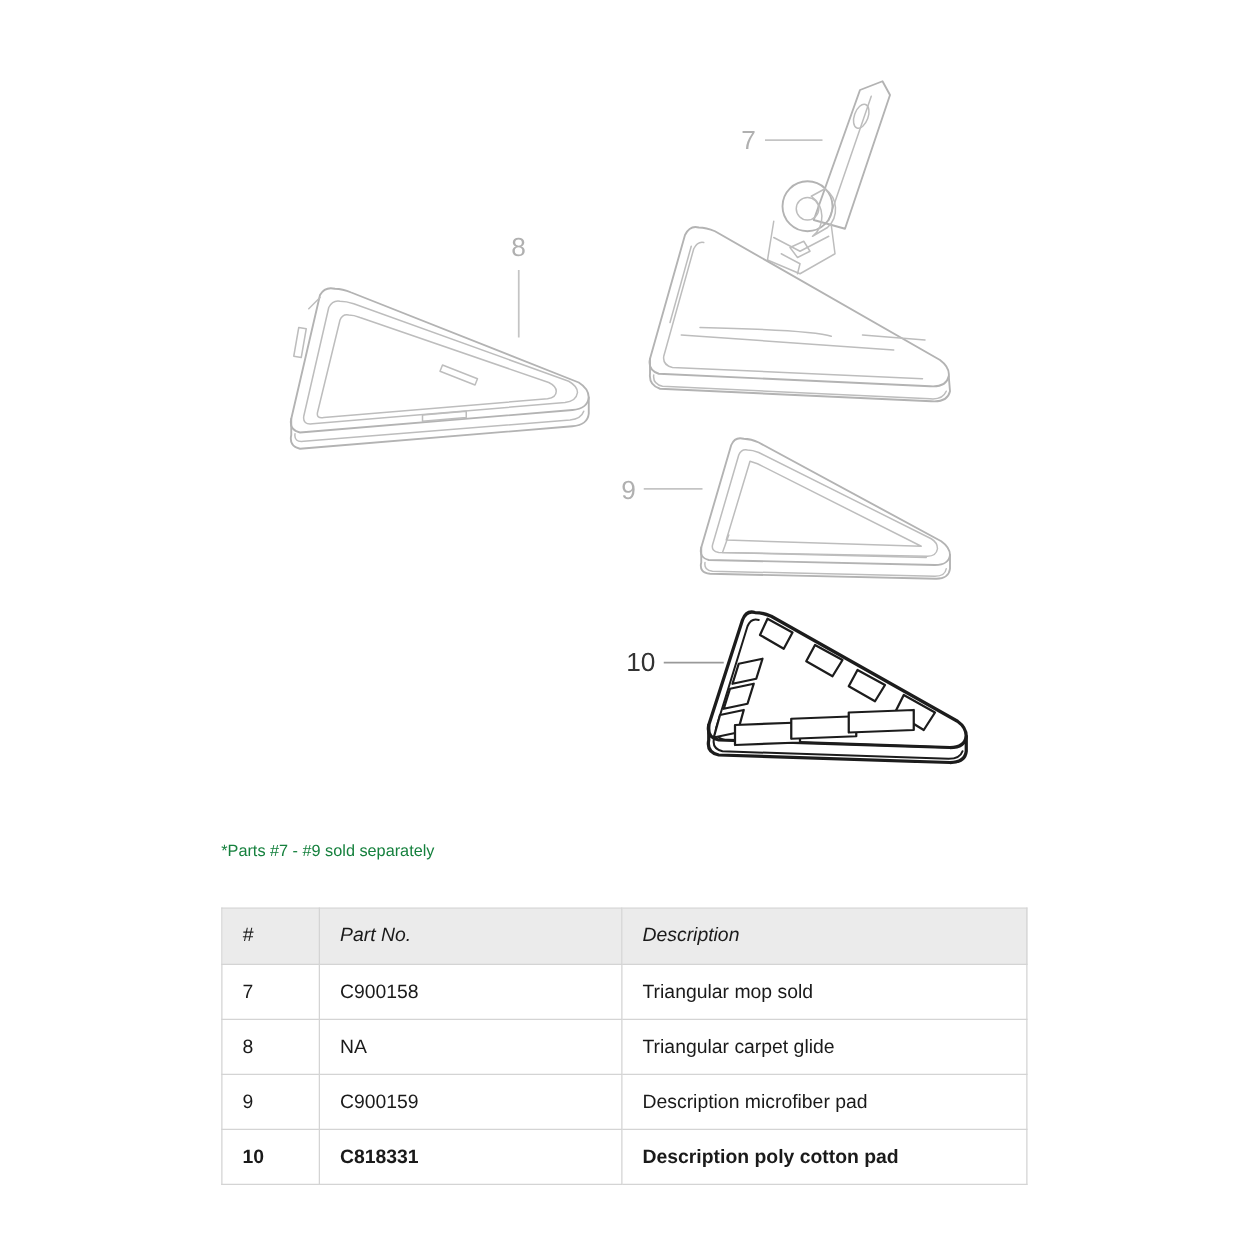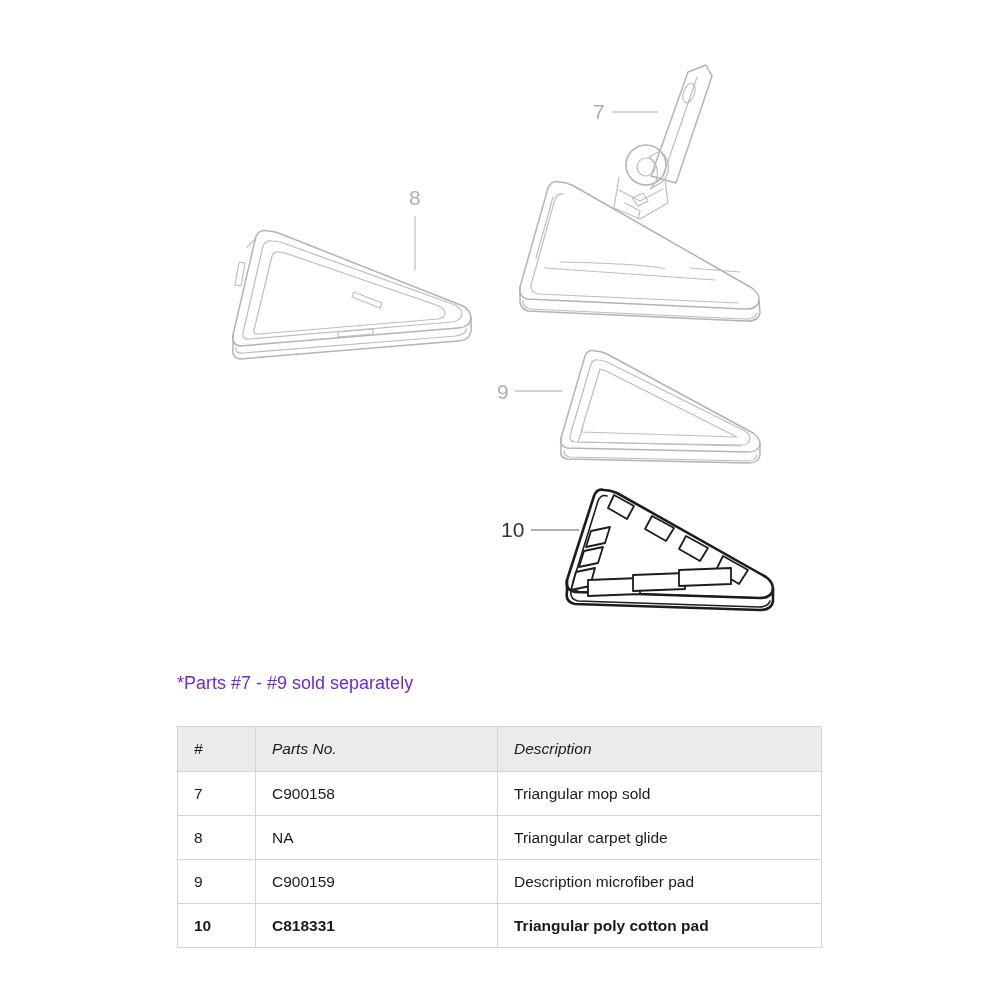--- a/index.html
+++ b/index.html
@@ -81,22 +81,22 @@
   .callout-dark {
     fill: #333333;
     font-family: "Liberation Sans", sans-serif;
     font-size: 21px;
   }
 
   #note-text {
     position: absolute;
     left: 177px;
     top: 673px;
-    font-size: 18px;
-    color: #6d28d9;
+    font-size: 13px;
+    color: #15803d;
     white-space: nowrap;
   }
 
   #parts-table {
     position: absolute;
     left: 177px;
     top: 726px;
     width: 645px;
     border-collapse: collapse;
     font-size: 15.5px;
@@ -309,21 +309,21 @@
 
   </svg>
 </div>
 
 <div id="note-text">*Parts #7 - #9 sold separately</div>
 
 <table id="parts-table">
   <thead>
     <tr>
       <th class="col-num">#</th>
-      <th class="col-part">Parts No.</th>
+      <th class="col-part">Part No.</th>
       <th class="col-desc">Description</th>
     </tr>
   </thead>
   <tbody id="parts-table-body">
       <tr>
         <td class="col-num">7</td>
         <td class="col-part">C900158</td>
         <td class="col-desc">Triangular mop sold</td>
       </tr>
       <tr>
@@ -332,16 +332,16 @@
         <td class="col-desc">Triangular carpet glide</td>
       </tr>
       <tr>
         <td class="col-num">9</td>
         <td class="col-part">C900159</td>
         <td class="col-desc">Description microfiber pad</td>
       </tr>
       <tr class="row-highlight">
         <td class="col-num">10</td>
         <td class="col-part">C818331</td>
-        <td class="col-desc">Triangular poly cotton pad</td>
+        <td class="col-desc">Description poly cotton pad</td>
       </tr>
     </tbody>
 </table>
 
 </body></html>

